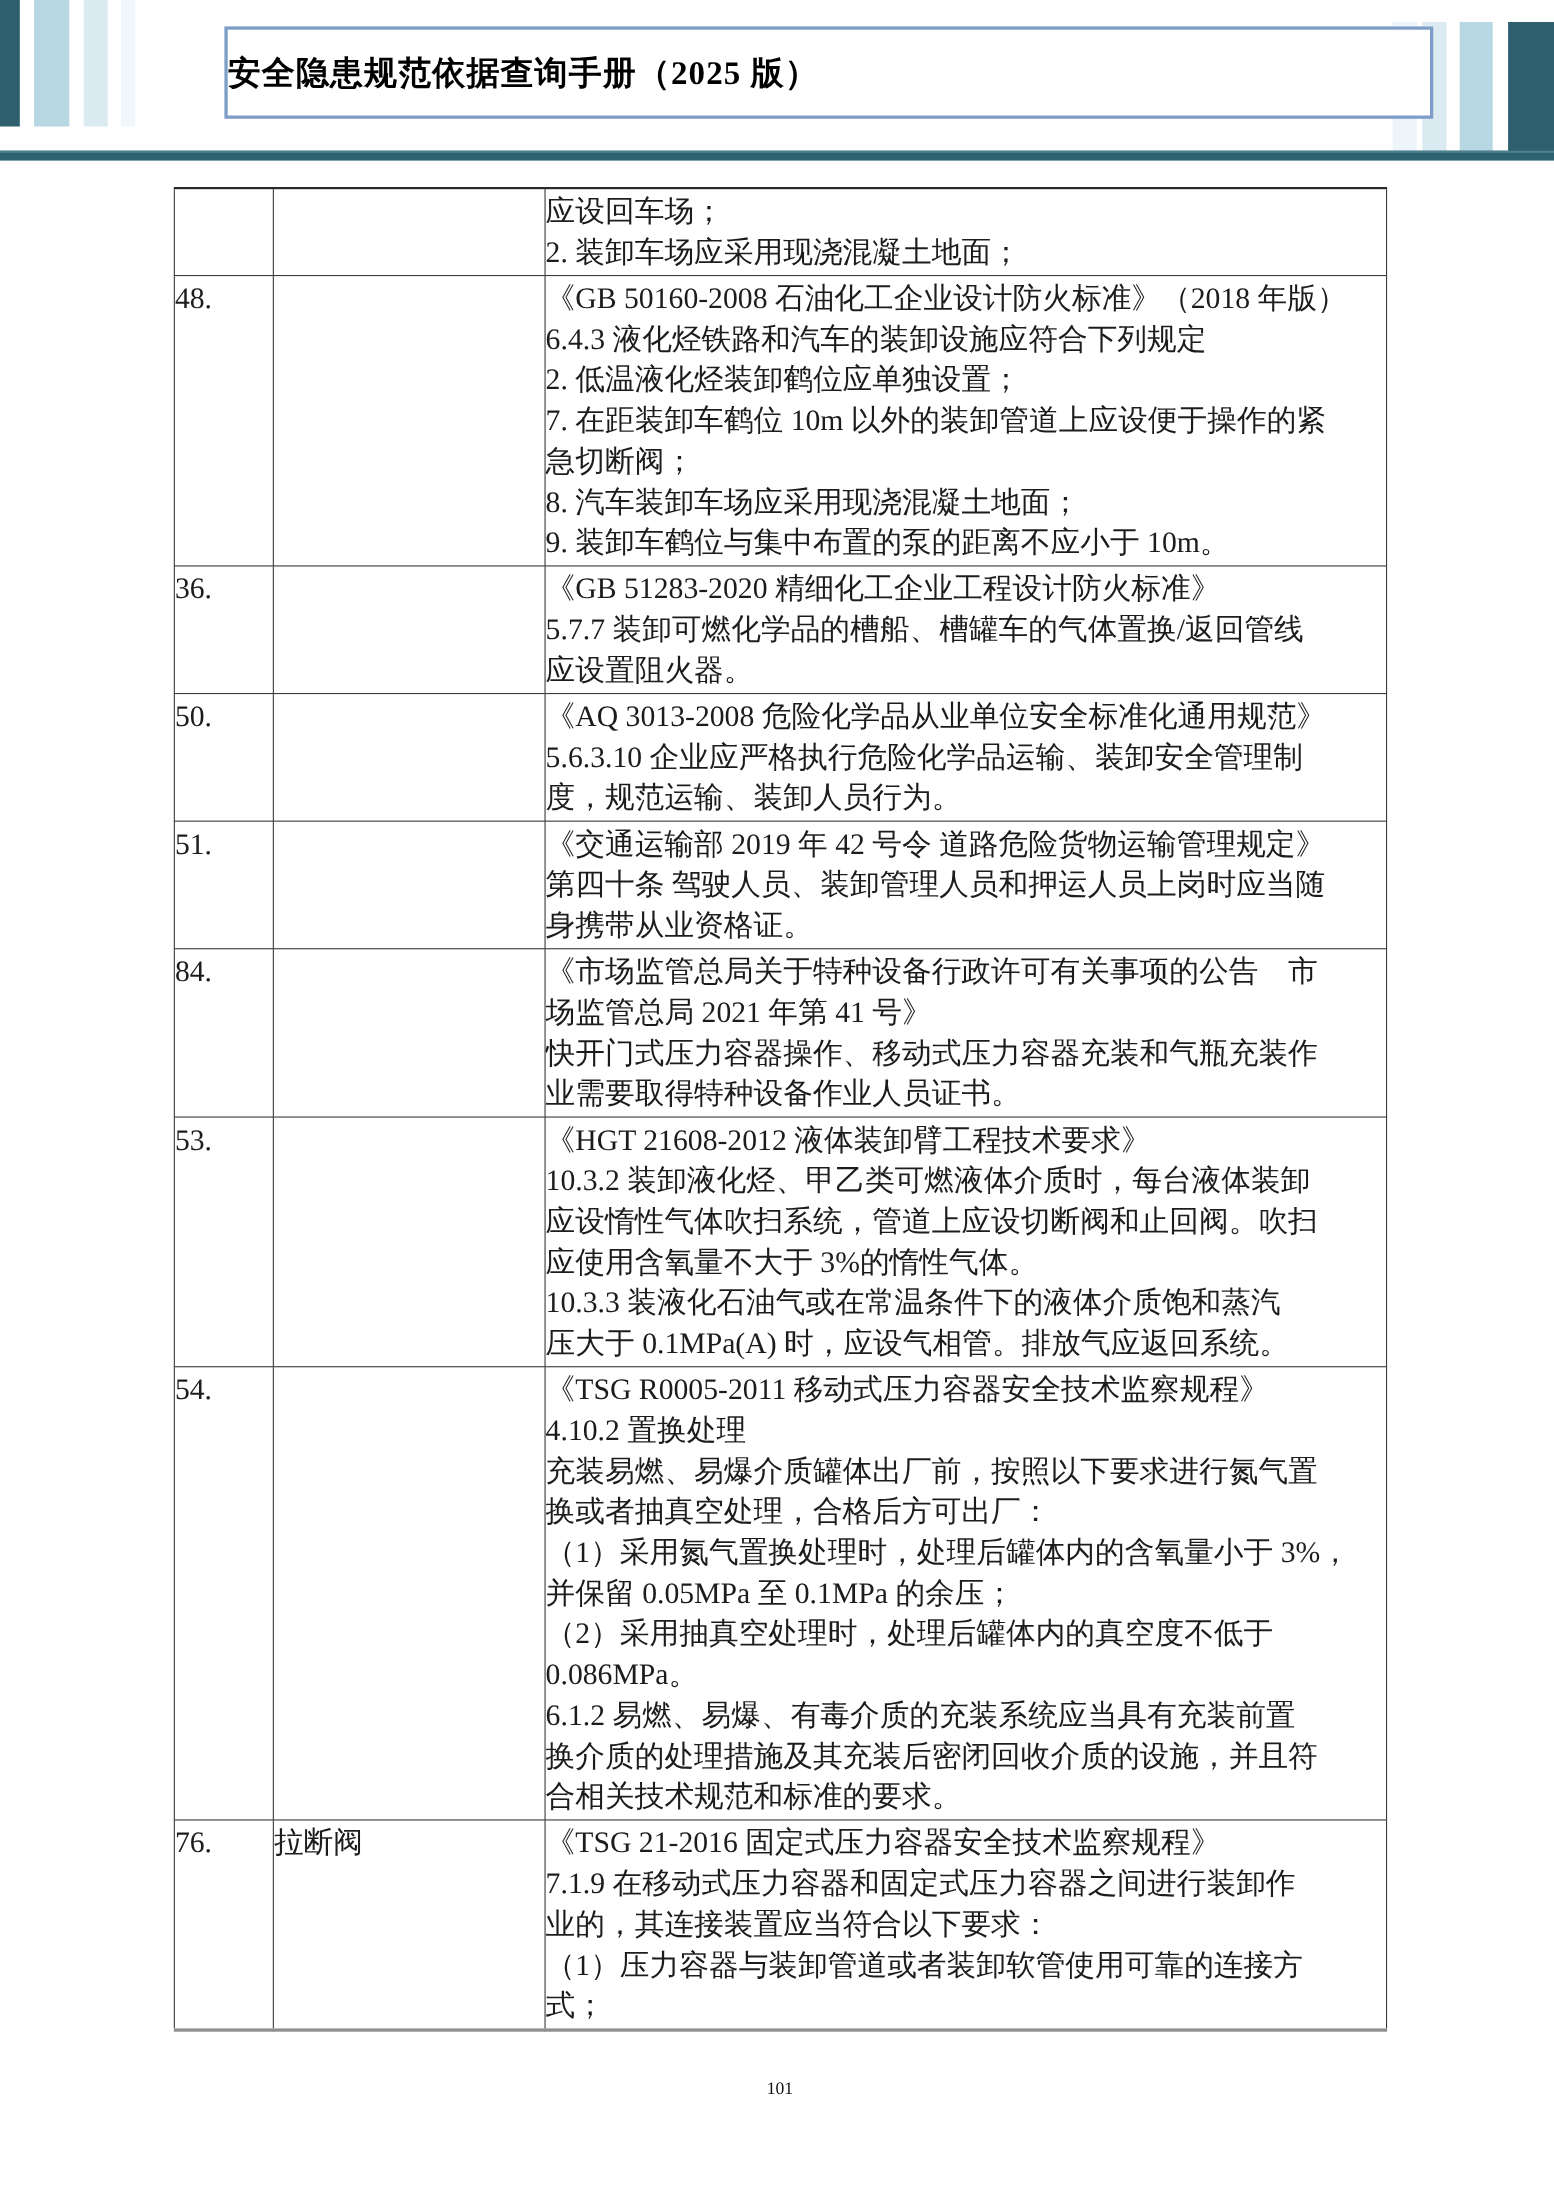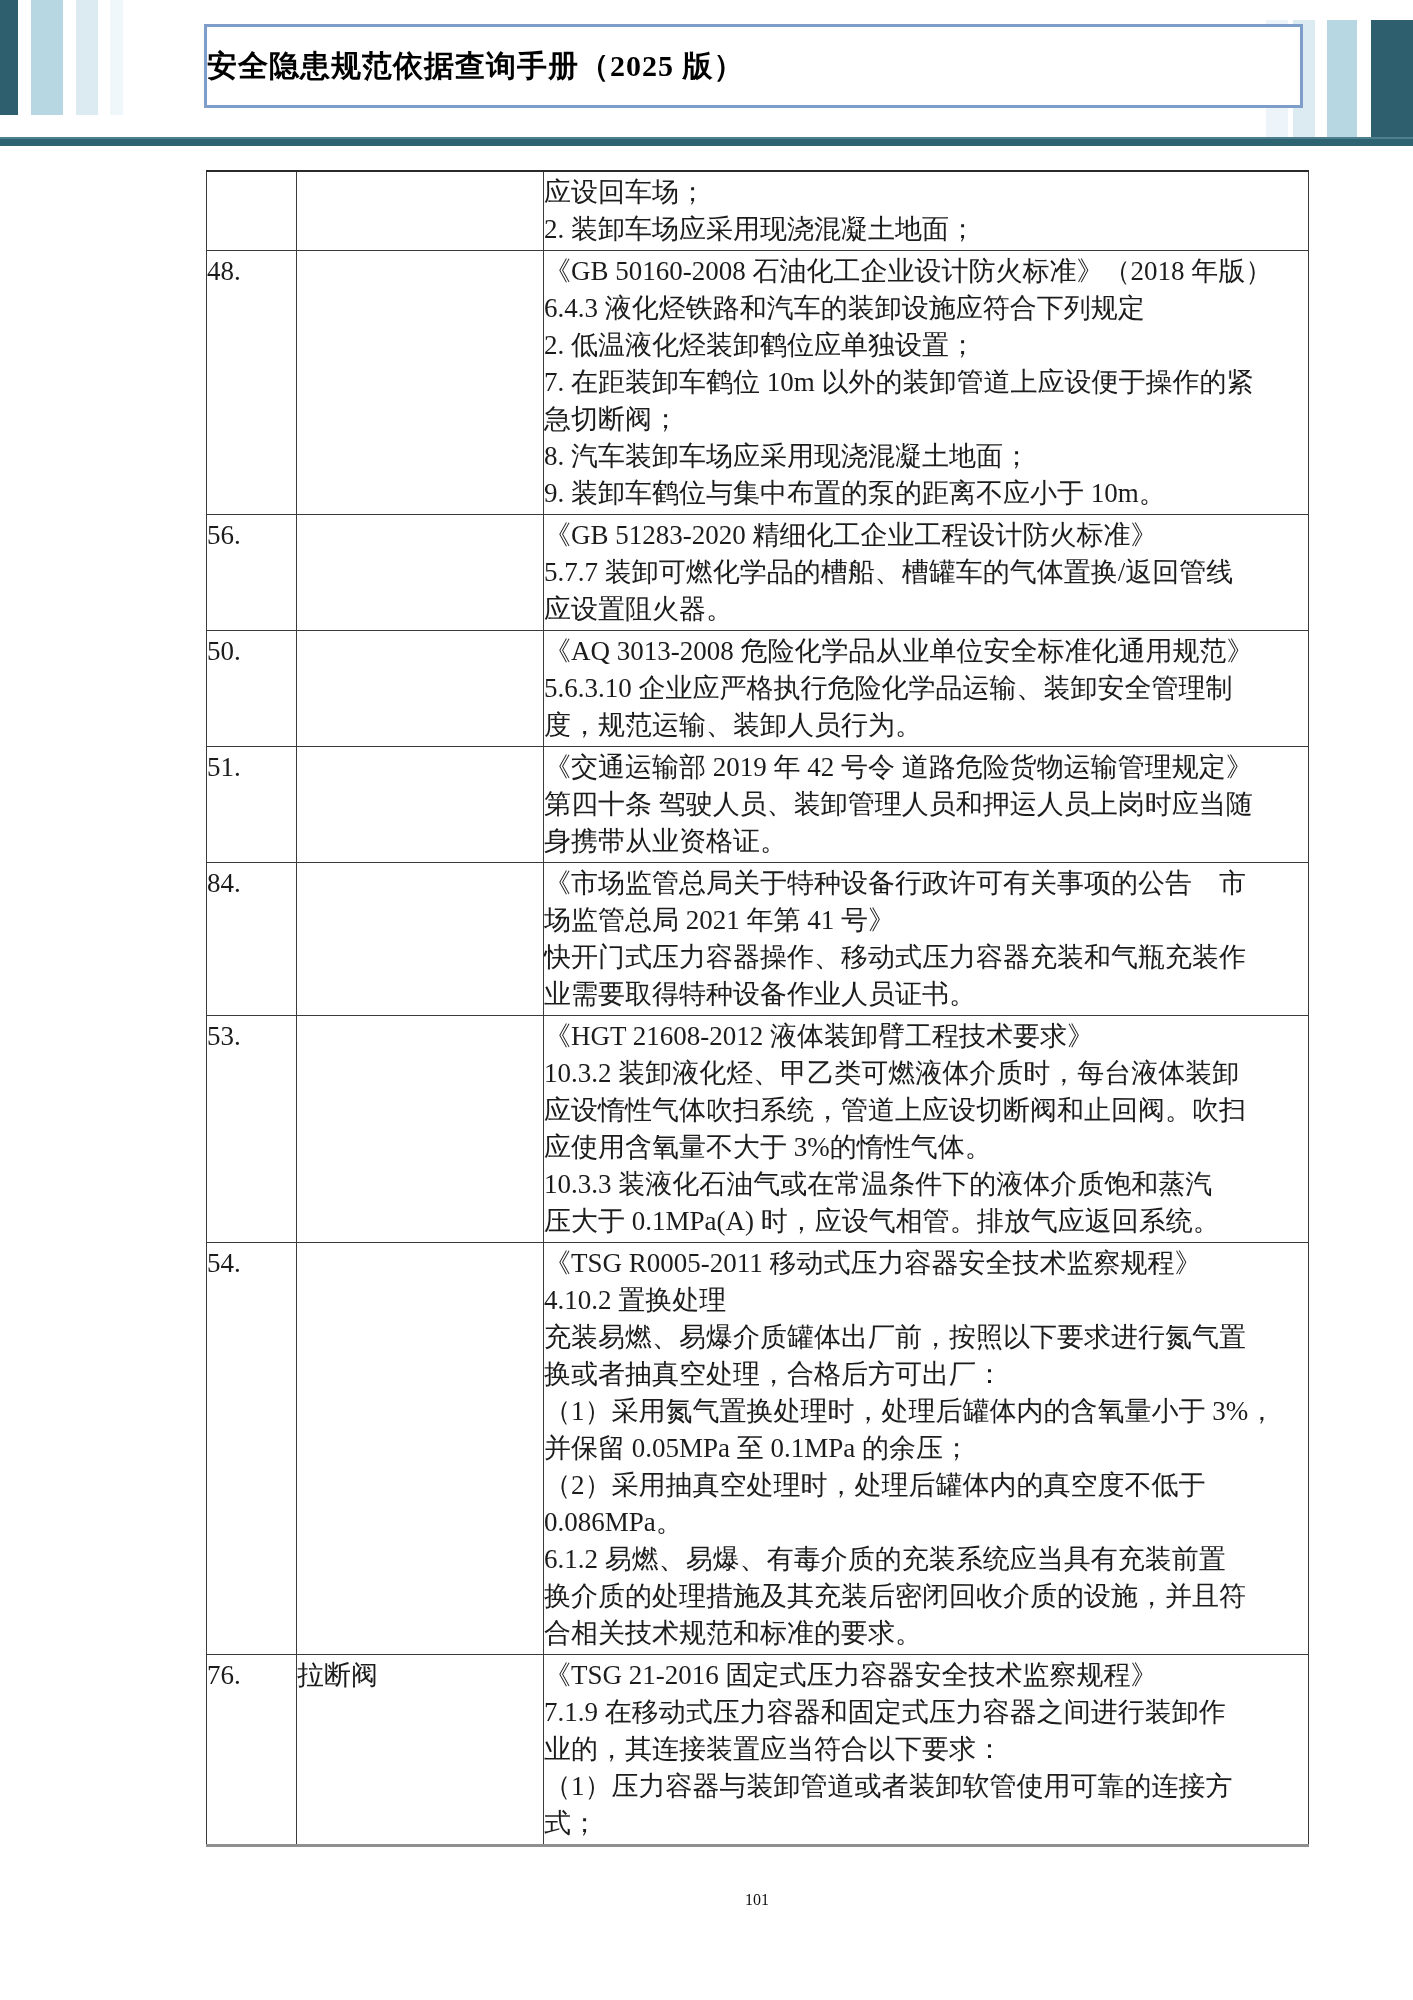--- a/index.html
+++ b/index.html
@@ -29,21 +29,21 @@
   .title-box{
     position:absolute;left:204px;top:24px;width:1099px;height:84px;
     background:#ffffff;border:3px solid #7e9dc8;box-sizing:border-box;
     display:flex;align-items:center;z-index:2;
   }
   .title-box .title{
     font-size:30px;font-weight:bold;color:#000;
     letter-spacing:1px;white-space:nowrap;
   }
   
-  .tbl-wrap{position:absolute;left:158px;top:170px;width:1102px;margin-left:48px;}
+  .tbl-wrap{position:absolute;left:158px;top:170px;width:1102px;}
   table.reg{
     width:1102px;border-collapse:collapse;table-layout:fixed;
     border-top:2px solid #2a2a2a;
     border-bottom:3px solid #8f8f8f;
   }
   table.reg td{
     border:1px solid #3b3b3b;
     font-size:27px;line-height:37px;
     padding:2px 0 2px 0;
     vertical-align:top;
@@ -94,21 +94,21 @@
         <td class="c-item"></td>
         <td class="c-text">《GB 50160-2008 石油化工企业设计防火标准》（2018 年版）
 6.4.3 液化烃铁路和汽车的装卸设施应符合下列规定
 2. 低温液化烃装卸鹤位应单独设置；
 7. 在距装卸车鹤位 10m 以外的装卸管道上应设便于操作的紧
 急切断阀；
 8. 汽车装卸车场应采用现浇混凝土地面；
 9. 装卸车鹤位与集中布置的泵的距离不应小于 10m。</td>
       </tr>
       <tr>
-        <td class="c-no">56.</td>
+        <td class="c-no">36.</td>
         <td class="c-item"></td>
         <td class="c-text">《GB 51283-2020 精细化工企业工程设计防火标准》
 5.7.7 装卸可燃化学品的槽船、槽罐车的气体置换/返回管线
 应设置阻火器。</td>
       </tr>
       <tr>
         <td class="c-no">50.</td>
         <td class="c-item"></td>
         <td class="c-text">《AQ 3013-2008 危险化学品从业单位安全标准化通用规范》
 5.6.3.10 企业应严格执行危险化学品运输、装卸安全管理制

